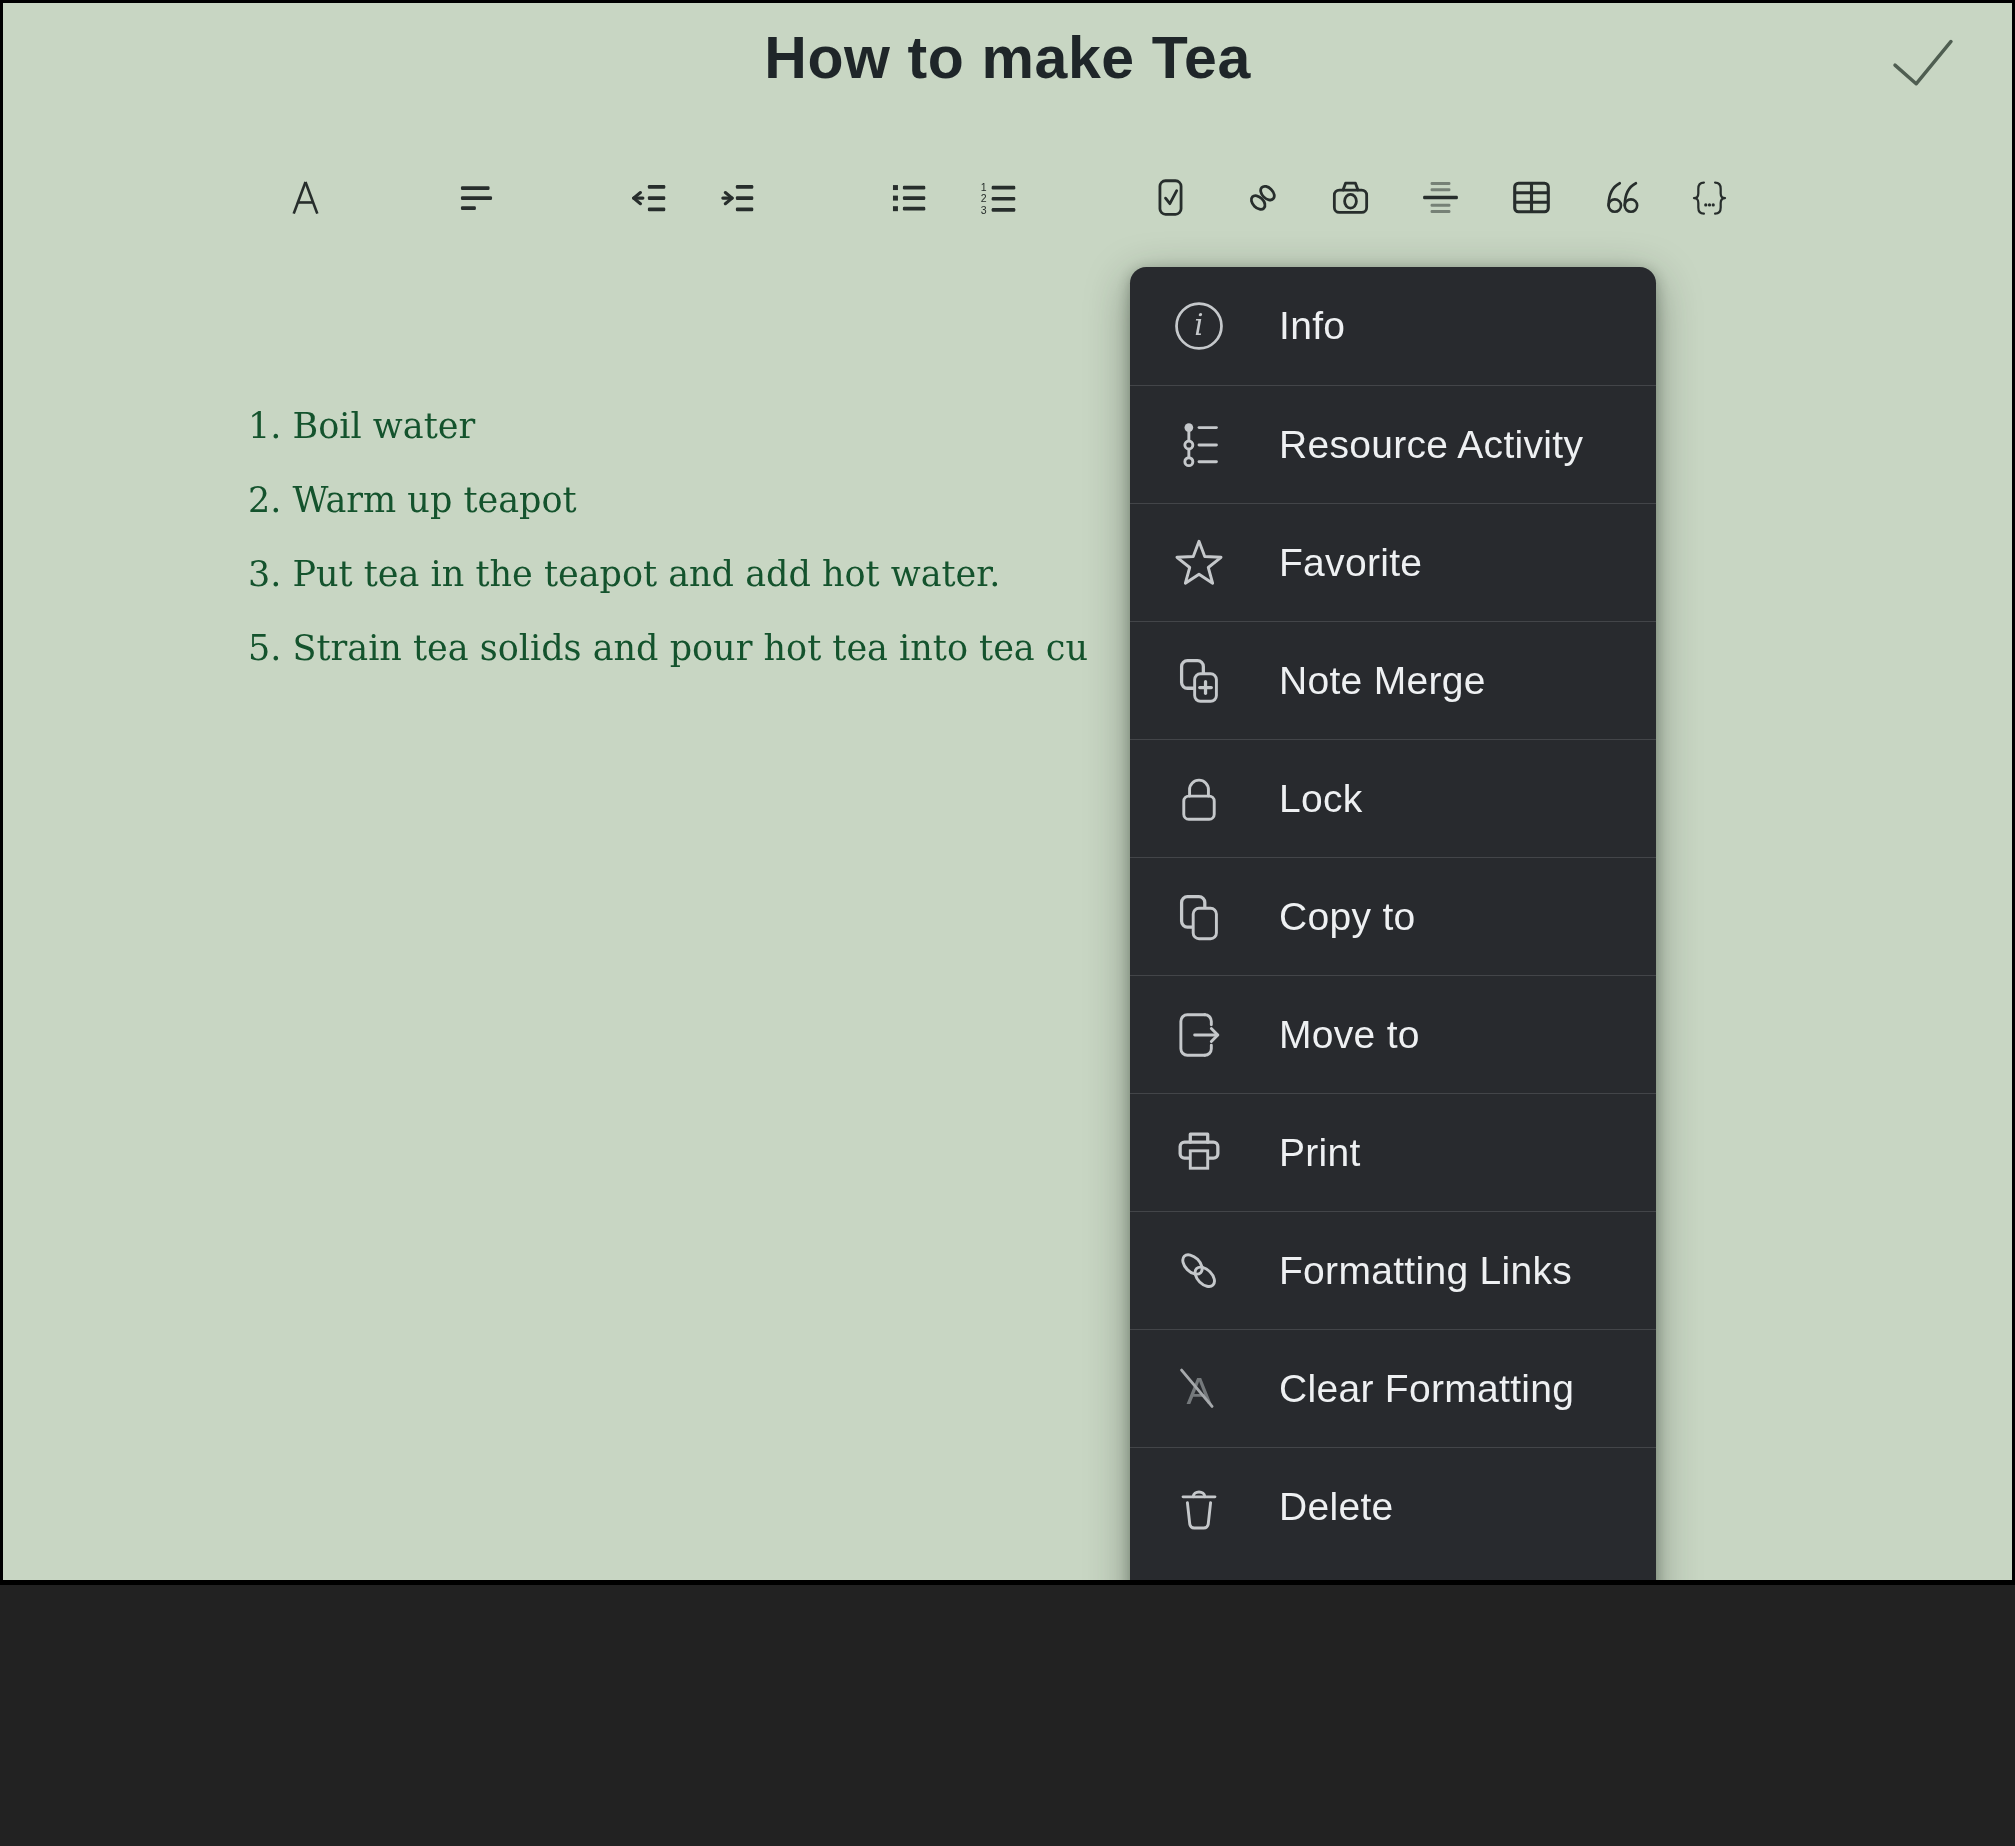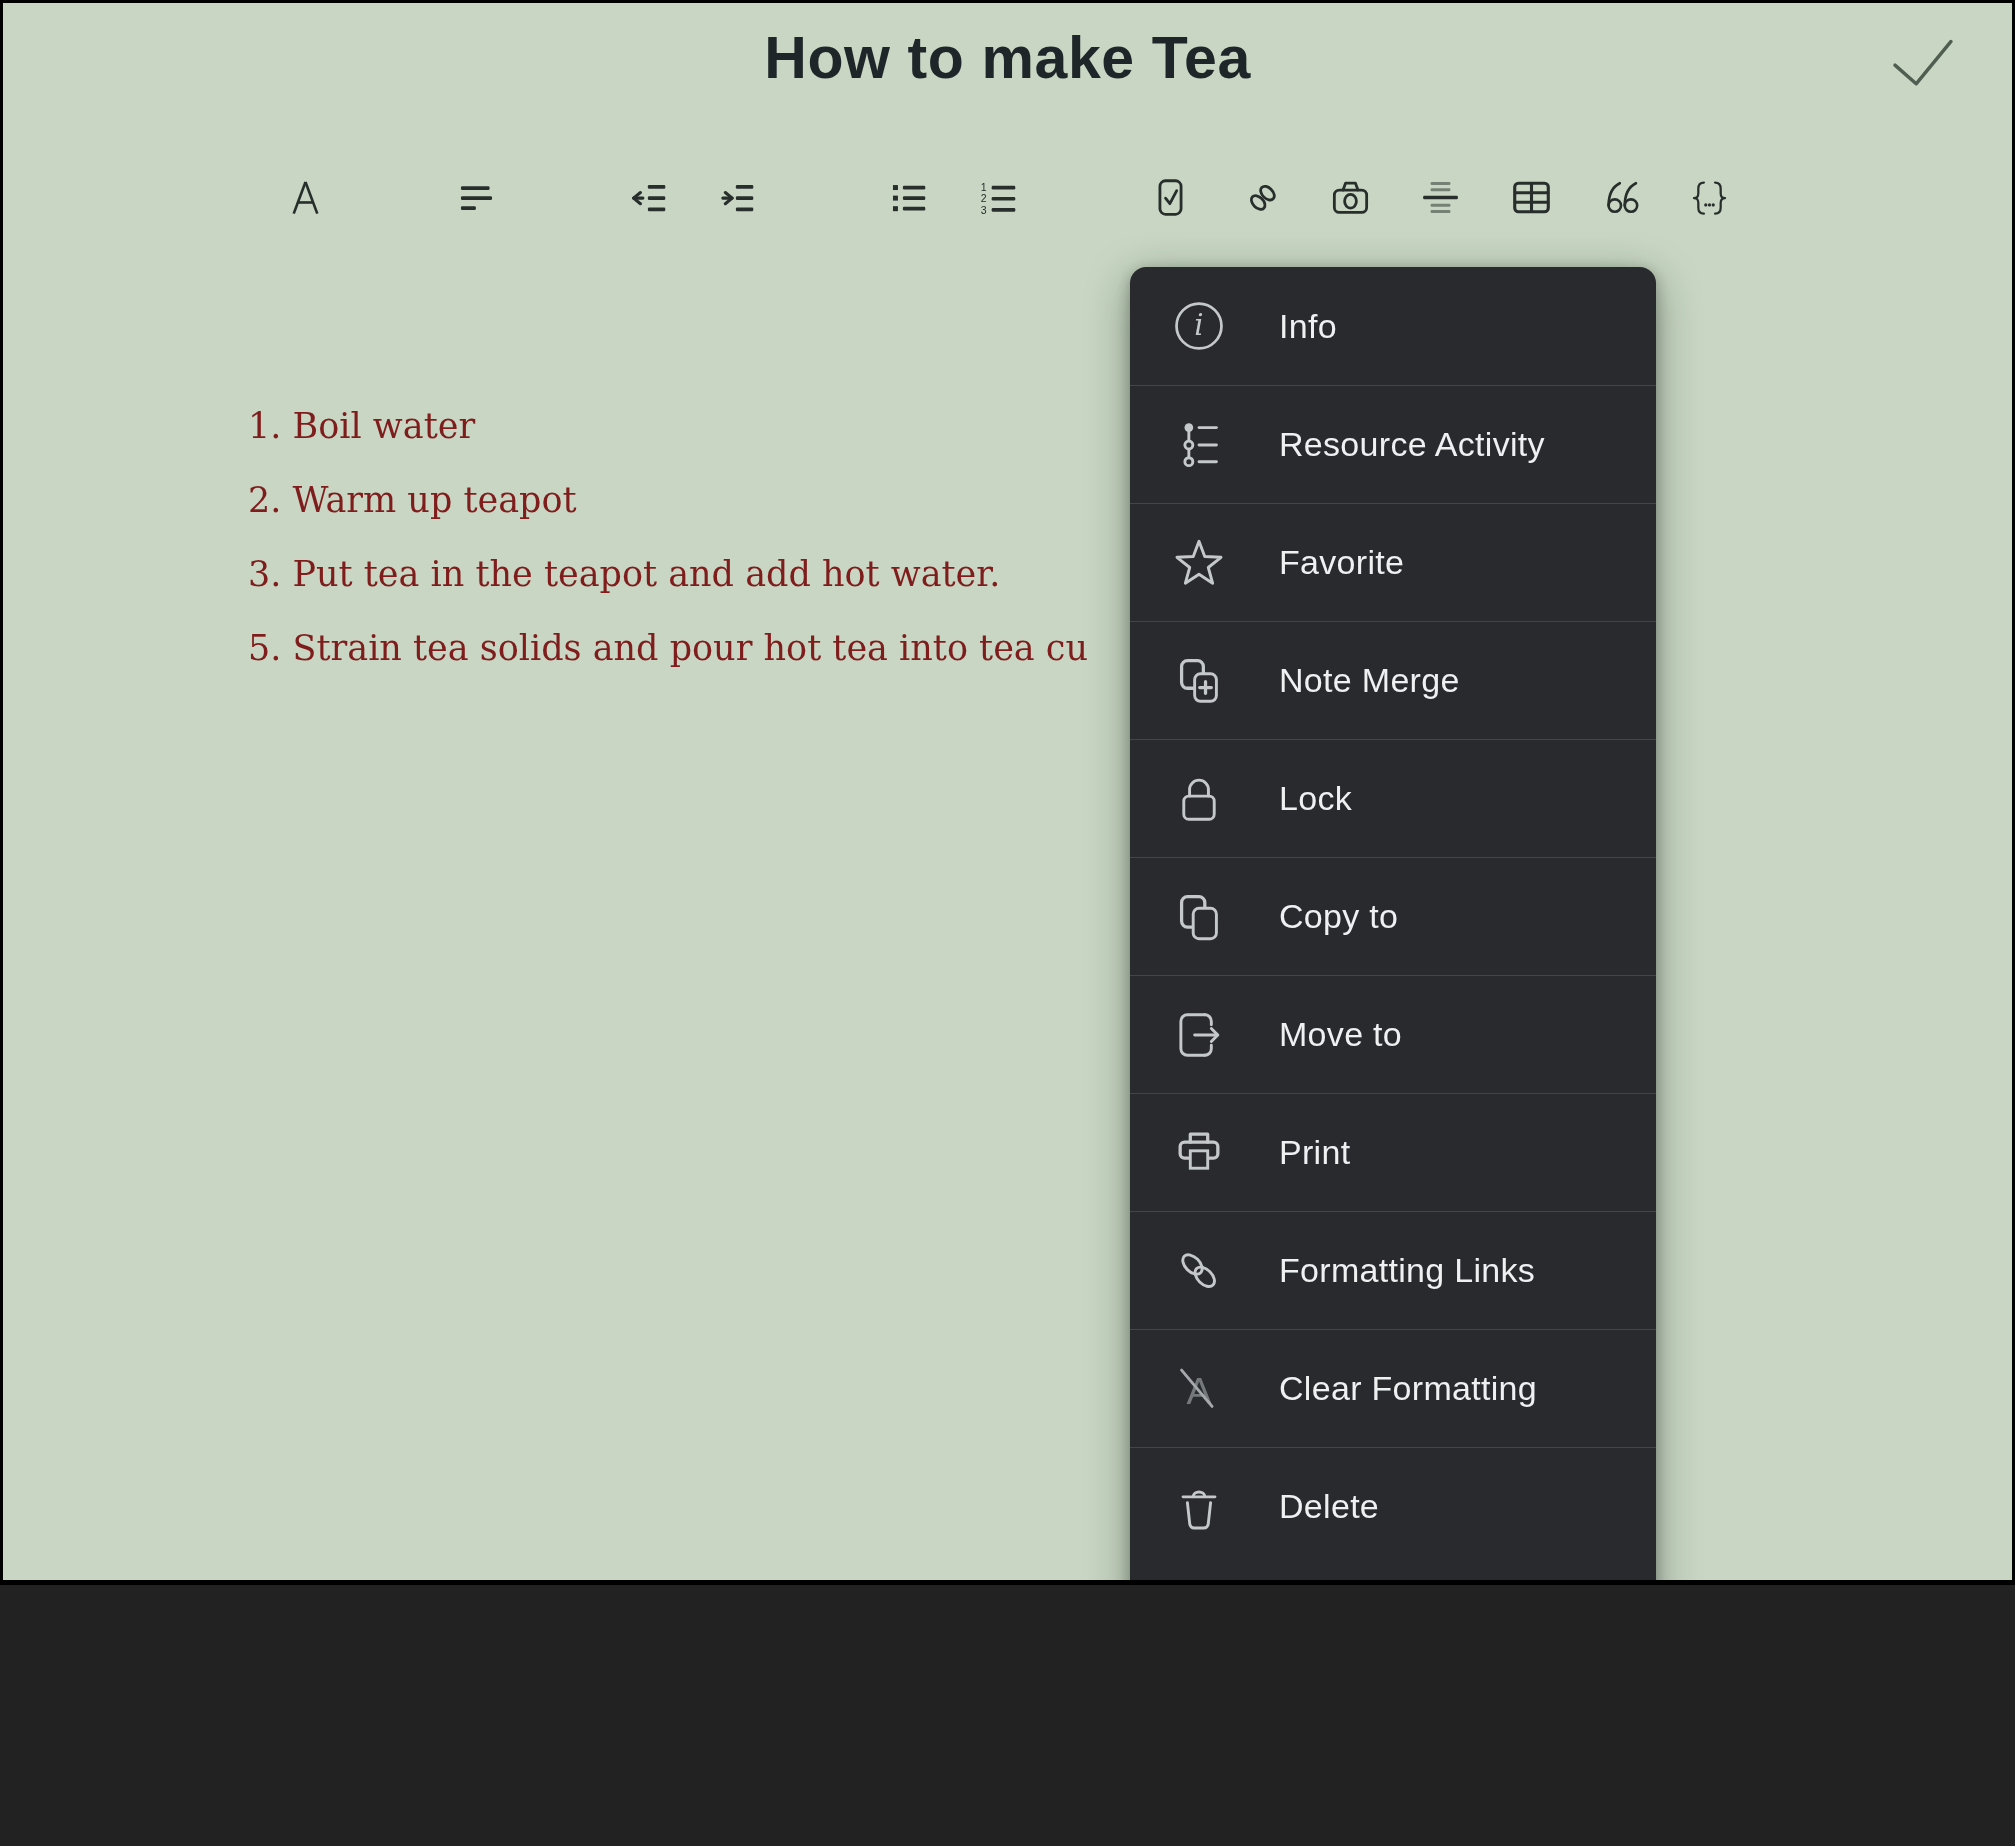--- a/index.html
+++ b/index.html
@@ -13,35 +13,35 @@
   .done{position:absolute;left:1890px;top:35px;width:66px;height:54px;color:#4f5e51;}
   
   .tbi{position:absolute;top:177px;width:41px;height:41px;color:#272e2c;}
   .tbi svg,.bbi svg,.mrow svg,.done svg{display:block;width:100%;height:100%;overflow:visible;}
   .s  {fill:none;stroke:currentColor;stroke-width:4.5;stroke-linecap:round;stroke-linejoin:round;}
   .sq {fill:none;stroke:currentColor;stroke-width:5;stroke-linecap:butt;}
   .f  {fill:currentColor;stroke:none;}
   .lt {opacity:.5;}
   
   .steps{position:absolute;left:248px;top:389px;font-family:"DejaVu Serif",serif;
-         font-size:35px;line-height:74px;color:#7f1d1d;white-space:nowrap;}
+         font-size:35px;line-height:74px;color:#14532d;white-space:nowrap;}
   
   .fadeband{position:absolute;left:0;right:0;top:1681px;height:48px;
             background:linear-gradient(to bottom,rgba(211,223,206,0),#d3dfce);}
   .bardiv{position:absolute;left:0;right:0;top:1729px;height:2.5px;background:#adbfaa;}
   .bbi{position:absolute;top:1756px;width:58px;height:58px;color:#4e5d4e;}
   
   #menu{position:absolute;left:1130px;top:267px;width:526px;height:1415px;
         background:#282a2e;border-radius:16.3px;z-index:10;
         box-shadow:0 12.5px 44px rgba(25,35,25,.40),0 3.8px 12.5px rgba(25,35,25,.30);
         display:flex;flex-direction:column;overflow:hidden;}
   .mrow{height:118px;box-sizing:border-box;display:flex;align-items:center;cursor:pointer;}
   .mrow + .mrow{border-top:1.3px solid #434549;}
   .micon{width:58px;height:58px;margin-left:40px;flex:0 0 auto;color:#c5c8cb;}
-  .mlabel{margin-left:51px;font-size:34px;color:#eef0f2;letter-spacing:0.3px;}
+  .mlabel{margin-left:51px;font-size:39px;color:#eef0f2;letter-spacing:0.3px;}
   #menu-arrow{position:absolute;left:1338px;top:1681px;width:78px;height:40px;z-index:11;}
 </style>
 </head>
 <body>
 
 <div id="page">
 
   <div class="title">How to make Tea</div>
   <div class="done">
     <svg viewBox="0 0 106 86">

